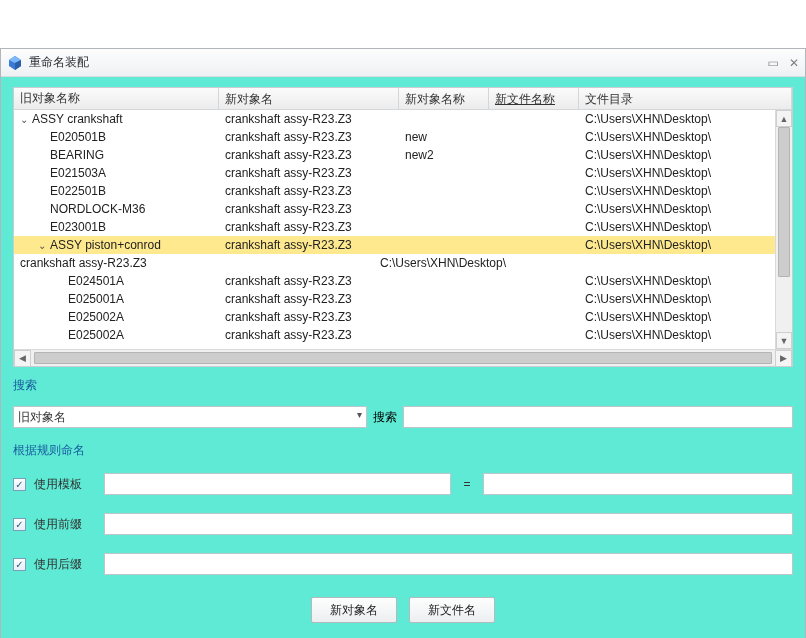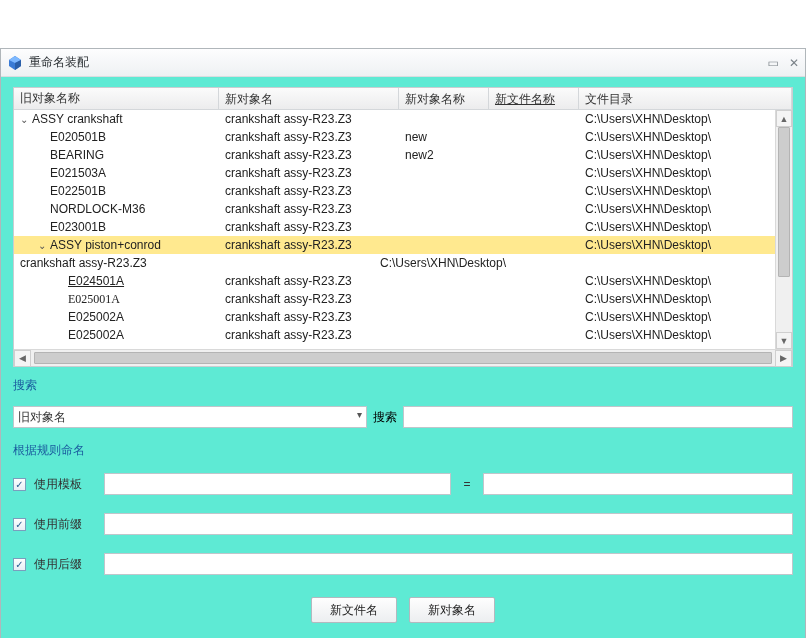--- a/index.html
+++ b/index.html
@@ -158,31 +158,31 @@
             <div class="td c3"></div>
             <div class="td c4">C:\Users\XHN\Desktop\</div>
           </div>
           <div class="row">
             <div class="td c1">crankshaft assy-R23.Z3</div>
             <div class="td c2"></div>
             <div class="td c3"></div>
             <div class="td c4">C:\Users\XHN\Desktop\</div>
           </div>
           <div class="row">
-            <div class="td c0" style="padding-left: 42px; text-decoration: underline;">
+            <div class="td c0" style="padding-left: 42px;">
               <span class="chev"></span>
               <span>E024501A</span>
             </div>
             <div class="td c1">crankshaft assy-R23.Z3</div>
             <div class="td c2"></div>
             <div class="td c3"></div>
             <div class="td c4">C:\Users\XHN\Desktop\</div>
           </div>
           <div class="row">
-            <div class="td c0" style="padding-left: 42px; font-family: Liberation Serif, serif;">
+            <div class="td c0" style="padding-left: 42px;">
               <span class="chev"></span>
               <span>E025001A</span>
             </div>
             <div class="td c1">crankshaft assy-R23.Z3</div>
             <div class="td c2"></div>
             <div class="td c3"></div>
             <div class="td c4">C:\Users\XHN\Desktop\</div>
           </div>
           <div class="row">
             <div class="td c0" style="padding-left: 42px;">
@@ -245,22 +245,22 @@
       <input class="text-input" style="">
     </div>
 
     <div class="chk-row">
       <span class="chk">✓</span>
       <span class="chk-label">使用后缀</span>
       <input class="text-input" style="">
     </div>
 
     <div class="btn-row">
+      <div class="btn">新对象名</div>
       <div class="btn">新文件名</div>
-      <div class="btn">新对象名</div>
     </div>
 
     <div class="btn-row footer">
       <div class="btn">Reset</div>
       <div class="btn primary">OK</div>
       <div class="btn primary">Cancel</div>
       <div class="btn">Apply</div>
     </div>
   </div>
 </div>

